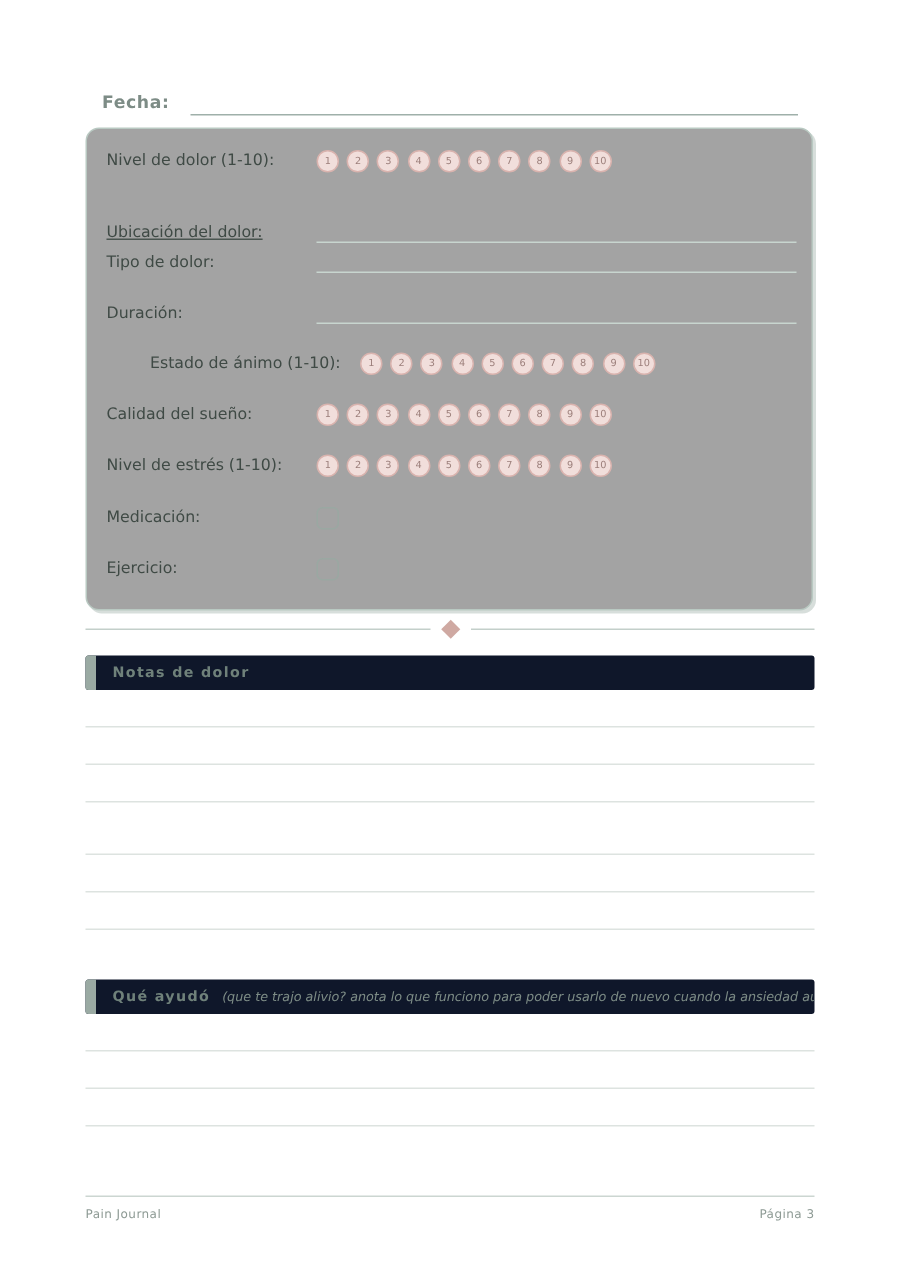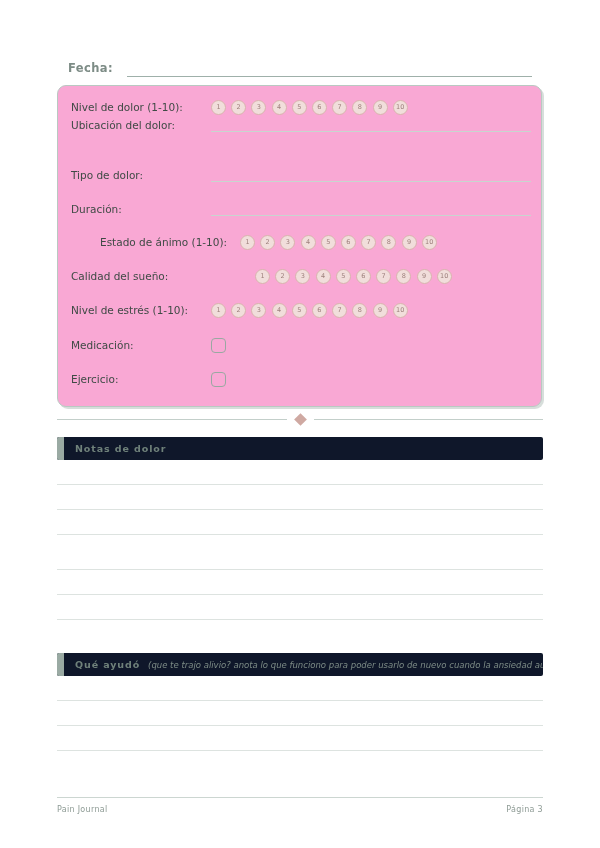--- a/index.html
+++ b/index.html
@@ -51,21 +51,21 @@
     height: 14px;
   }
 
   
   .card {
     position: absolute;
     left: 57px;
     top: 85px;
     width: 485px;
     height: 322px;
-    background: #f9a8d4;
+    background: #a3a3a3;
     border: 1px solid #b9c9c2;
     border-radius: 9px;
     box-shadow: 2px 2px 0 rgba(140,160,152,0.35);
     box-sizing: border-box;
   }
 
   .field {
     position: absolute;
     left: 13px;
     width: 460px;
@@ -243,21 +243,21 @@
           <span class="num">3</span>
           <span class="num">4</span>
           <span class="num">5</span>
           <span class="num">6</span>
           <span class="num">7</span>
           <span class="num">8</span>
           <span class="num">9</span>
           <span class="num">10</span>
         </span>
       </div>
-      <div class="field" style="top: 26px;">
+      <div class="field" style="top: 56px; text-decoration: underline;">
         <span class="field-label">Ubicación del dolor:</span>
         <span class="field-line"></span>
       </div>
       <div class="field" style="top: 76px;">
         <span class="field-label">Tipo de dolor:</span>
         <span class="field-line"></span>
       </div>
       <div class="field" style="top: 110px;">
         <span class="field-label">Duración:</span>
         <span class="field-line"></span>
@@ -270,21 +270,21 @@
           <span class="num">3</span>
           <span class="num">4</span>
           <span class="num">5</span>
           <span class="num">6</span>
           <span class="num">7</span>
           <span class="num">8</span>
           <span class="num">9</span>
           <span class="num">10</span>
         </span>
       </div>
-      <div class="field" style="top: 177px; gap: 44px;">
+      <div class="field" style="top: 177px;">
         <span class="field-label">Calidad del sueño:</span>
         <span class="scale">
           <span class="num">1</span>
           <span class="num">2</span>
           <span class="num">3</span>
           <span class="num">4</span>
           <span class="num">5</span>
           <span class="num">6</span>
           <span class="num">7</span>
           <span class="num">8</span>

